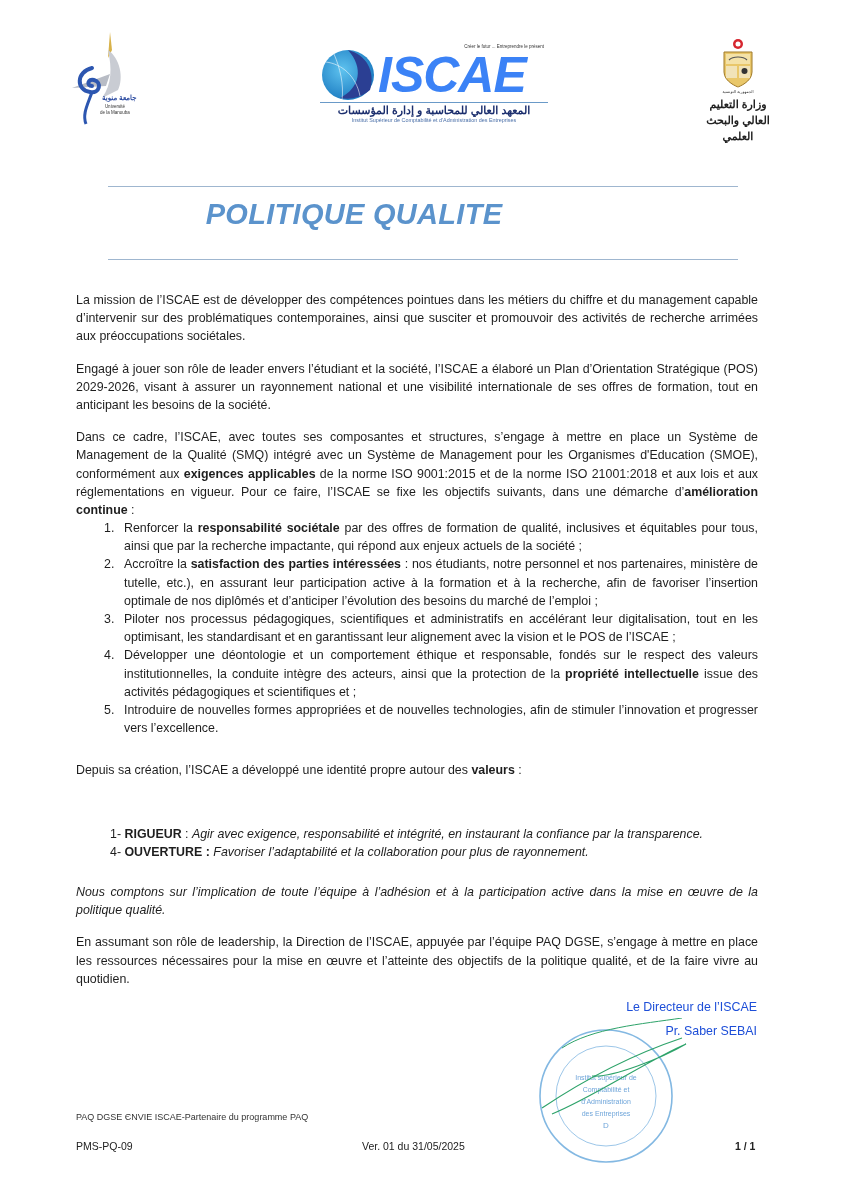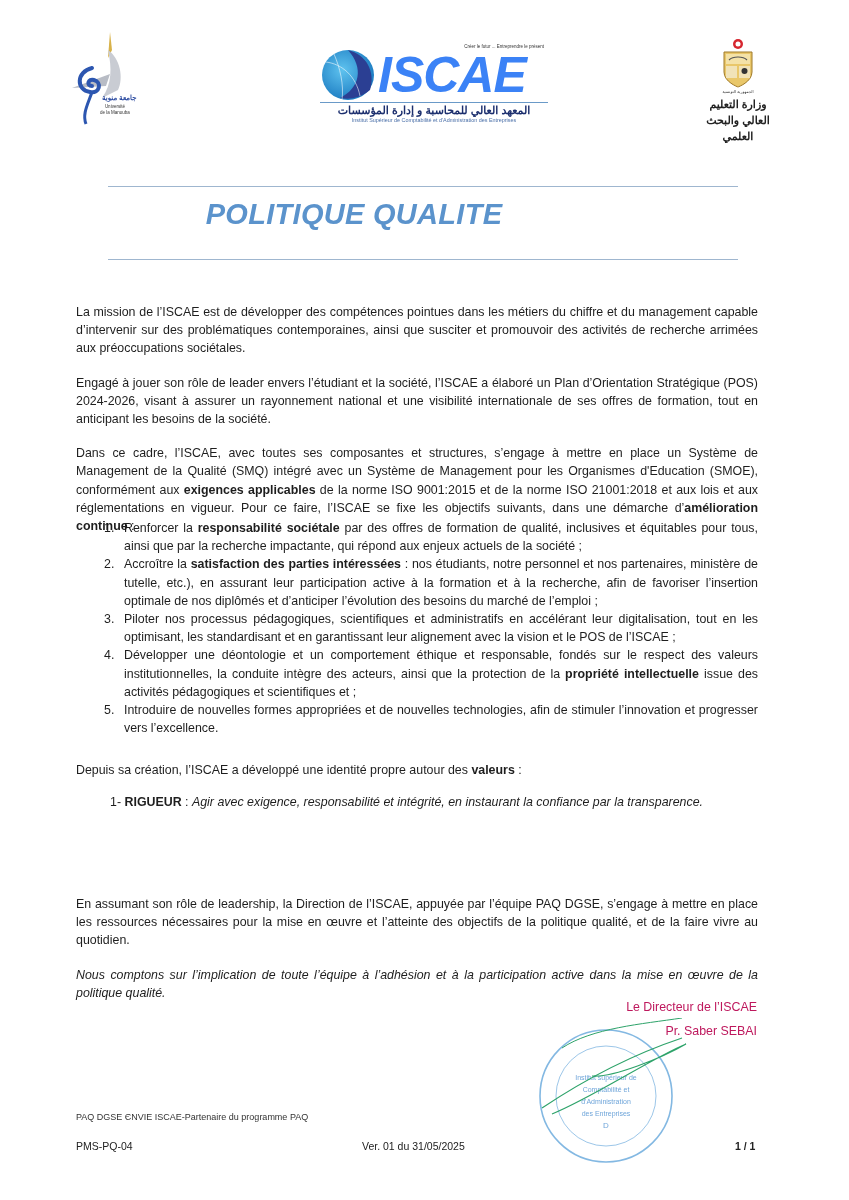--- a/index.html
+++ b/index.html
@@ -24,31 +24,31 @@
 
   .min-small { position: absolute; left: 0; right: 0; top: 51px; text-align: center; font-size: 4px; color: #333; }
   .min-ar { position: absolute; left: 0; right: 0; top: 58px; text-align: center; font-size: 11px; font-weight: bold; color: #222; line-height: 16px; direction: rtl; }
 
   
   .rule { left: 108px; width: 630px; height: 1px; background: #9fb6cf; }
   .title { left: 0; width: 708px; top: 198px; text-align: center; font-size: 29px; font-weight: bold; font-style: italic; color: #5b93cc; letter-spacing: 0.3px; }
 
   
   .body-text { left: 76px; width: 682px; font-size: 12.4px; line-height: 18.2px; text-align: justify; color: #1e1e1e; }
-  .para { margin: 16px 0 14px 0; }
+  .para { margin: 4px 0 14px 0; }
   .obj-list { left: 104px; width: 654px; font-size: 12.4px; line-height: 18.2px; text-align: justify; color: #1e1e1e; }
   .obj { display: flex; }
   .obj .num { width: 20px; flex: none; }
   .obj .txt { flex: 1; }
-  .values { left: 110px; width: 660px; font-size: 12.4px; line-height: 17.8px; color: #1e1e1e; }
+  .values { left: 110px; width: 660px; font-size: 12.4px; line-height: 17.8px; color: #1e1e1e; margin-top: 32px; }
   .values .val { white-space: nowrap; }
   b { font-weight: bold; }
   i { font-style: italic; }
 
-  .sign { right: 92px; font-size: 12.4px; color: #be185d; }
+  .sign { right: 92px; font-size: 12.4px; color: #1d4ed8; }
   .footer { font-size: 9px; color: #333; margin-top: 24px; }
   .footer2 { font-size: 10.5px; color: #222; }
 
   .stamp { left: 532px; top: 1018px; width: 160px; height: 150px; }
 </style>
 </head>
 <body>
 
 <div class="abs logo-left">
   <svg width="80" height="100" viewBox="0 0 80 100">
@@ -99,21 +99,21 @@
   <div class="min-small">الجمهورية التونسية</div>
   <div class="min-ar">وزارة التعليم العالي والبحث العلمي</div>
 </div>
 
 <div class="abs rule" style="top:186px"></div>
 <div class="abs title">POLITIQUE QUALITE</div>
 <div class="abs rule" style="top:259px"></div>
 
 <div class="abs body-text" style="top:287px">
   <p class="para">La mission de l’ISCAE est de développer des compétences pointues dans les métiers du chiffre et du management capable d’intervenir sur des problématiques contemporaines, ainsi que susciter et promouvoir des activités de recherche arrimées aux préoccupations sociétales.</p>
-  <p class="para">Engagé à jouer son rôle de leader envers l’étudiant et la société, l’ISCAE a élaboré un Plan d’Orientation Stratégique (POS) 2024-2026, visant à assurer un rayonnement national et une visibilité internationale de ses offres de formation, tout en anticipant les besoins de la société.</p>
+  <p class="para">Engagé à jouer son rôle de leader envers l’étudiant et la société, l’ISCAE a élaboré un Plan d’Orientation Stratégique (POS) 2029-2026, visant à assurer un rayonnement national et une visibilité internationale de ses offres de formation, tout en anticipant les besoins de la société.</p>
   <p class="para"><span>Dans ce cadre, l’ISCAE, avec toutes ses composantes et structures, s’engage à mettre en place un Système de Management de la Qualité (SMQ) intégré avec un Système de Management pour les Organismes d'Education (SMOE), conformément aux </span><b>exigences applicables</b><span> de la norme ISO 9001:2015 et de la norme ISO 21001:2018 et aux lois et aux réglementations en vigueur. Pour ce faire, l’ISCAE se fixe les objectifs suivants, dans une démarche d’</span><b>amélioration continue</b><span> :</span></p>
 </div>
 
 <div class="abs obj-list" style="top:519px">
   <div class="obj">
     <span class="num">1.</span>
     <span class="txt"><span>Renforcer la </span><b>responsabilité sociétale</b><span> par des offres de formation de qualité, inclusives et équitables pour tous, ainsi que par la recherche impactante, qui répond aux enjeux actuels de la société ;</span></span>
   </div>
   <div class="obj">
     <span class="num">2.</span>
@@ -132,39 +132,40 @@
     <span class="txt"><span>Introduire de nouvelles formes appropriées et de nouvelles technologies, afin de stimuler l’innovation et progresser vers l’excellence.</span><b></b><span></span></span>
   </div>
 </div>
 
 <div class="abs body-text" style="top:761px">
   <span>Depuis sa création, l’ISCAE a développé une identité propre autour des </span><b>valeurs</b><span> :</span>
 </div>
 
 <div class="abs values" style="top:794px">
   <div class="val"><span>1-</span> <b>RIGUEUR</b><span> : </span><i>Agir avec exigence, responsabilité et intégrité, en instaurant la confiance par la transparence.</i></div>
+  <div class="val"><span>4-</span> <b>OUVERTURE :</b><span> </span><i>Favoriser l’adaptabilité et la collaboration pour plus de rayonnement.</i></div>
 </div>
 
 <div class="abs body-text" style="top:879px">
+  <p class="para" style="font-style:italic">Nous comptons sur l’implication de toute l’équipe à l’adhésion et à la participation active dans la mise en œuvre de la politique qualité.</p>
   <p class="para">En assumant son rôle de leadership, la Direction de l’ISCAE, appuyée par l’équipe PAQ DGSE, s’engage à mettre en place les ressources nécessaires pour la mise en œuvre et l’atteinte des objectifs de la politique qualité, et de la faire vivre au quotidien.</p>
-  <p class="para" style="font-style:italic">Nous comptons sur l’implication de toute l’équipe à l’adhésion et à la participation active dans la mise en œuvre de la politique qualité.</p>
 </div>
 
 <div class="abs sign" style="top:1000px">Le Directeur de l’ISCAE</div>
 <div class="abs sign" style="top:1024px">Pr. Saber SEBAI</div>
 
 <svg class="abs stamp" viewBox="0 0 160 150">
   <circle cx="74" cy="78" r="66" fill="none" stroke="#5aa0d8" stroke-width="1.6" opacity="0.75"></circle>
   <circle cx="74" cy="78" r="50" fill="none" stroke="#5aa0d8" stroke-width="1" opacity="0.6"></circle>
   <text x="74" y="62" font-size="7" fill="#4a8ed0" text-anchor="middle" font-family="Liberation Sans, sans-serif" opacity="0.8">Institut supérieur de</text>
   <text x="74" y="74" font-size="7" fill="#4a8ed0" text-anchor="middle" font-family="Liberation Sans, sans-serif" opacity="0.8">Comptabilité et</text>
   <text x="74" y="86" font-size="7" fill="#4a8ed0" text-anchor="middle" font-family="Liberation Sans, sans-serif" opacity="0.8">d'Administration</text>
   <text x="74" y="98" font-size="7" fill="#4a8ed0" text-anchor="middle" font-family="Liberation Sans, sans-serif" opacity="0.8">des Entreprises</text>
   <text x="74" y="110" font-size="8" fill="#4a8ed0" text-anchor="middle" font-family="Liberation Sans, sans-serif" opacity="0.8">D</text>
   <path d="M10 90 C40 70 90 40 150 20" stroke="#2ea36a" stroke-width="1.2" fill="none"></path>
   <path d="M20 96 C60 80 120 40 154 26 C130 40 80 60 60 58" stroke="#2ea36a" stroke-width="1.2" fill="none"></path>
   <path d="M30 30 C60 10 110 6 150 0" stroke="#2ea36a" stroke-width="1" fill="none"></path>
 </svg>
 
 <div class="abs footer" style="left:76px;top:1088px">PAQ DGSE ЄNVIE ISCAE-Partenaire du programme PAQ</div>
-<div class="abs footer2" style="left:76px;top:1140px">PMS-PQ-04</div>
+<div class="abs footer2" style="left:76px;top:1140px">PMS-PQ-09</div>
 <div class="abs footer2" style="left:362px;top:1140px">Ver. 01 du 31/05/2025</div>
 <div class="abs footer2" style="left:735px;top:1140px;font-weight:bold">1 / 1</div>
 
 </body></html>

